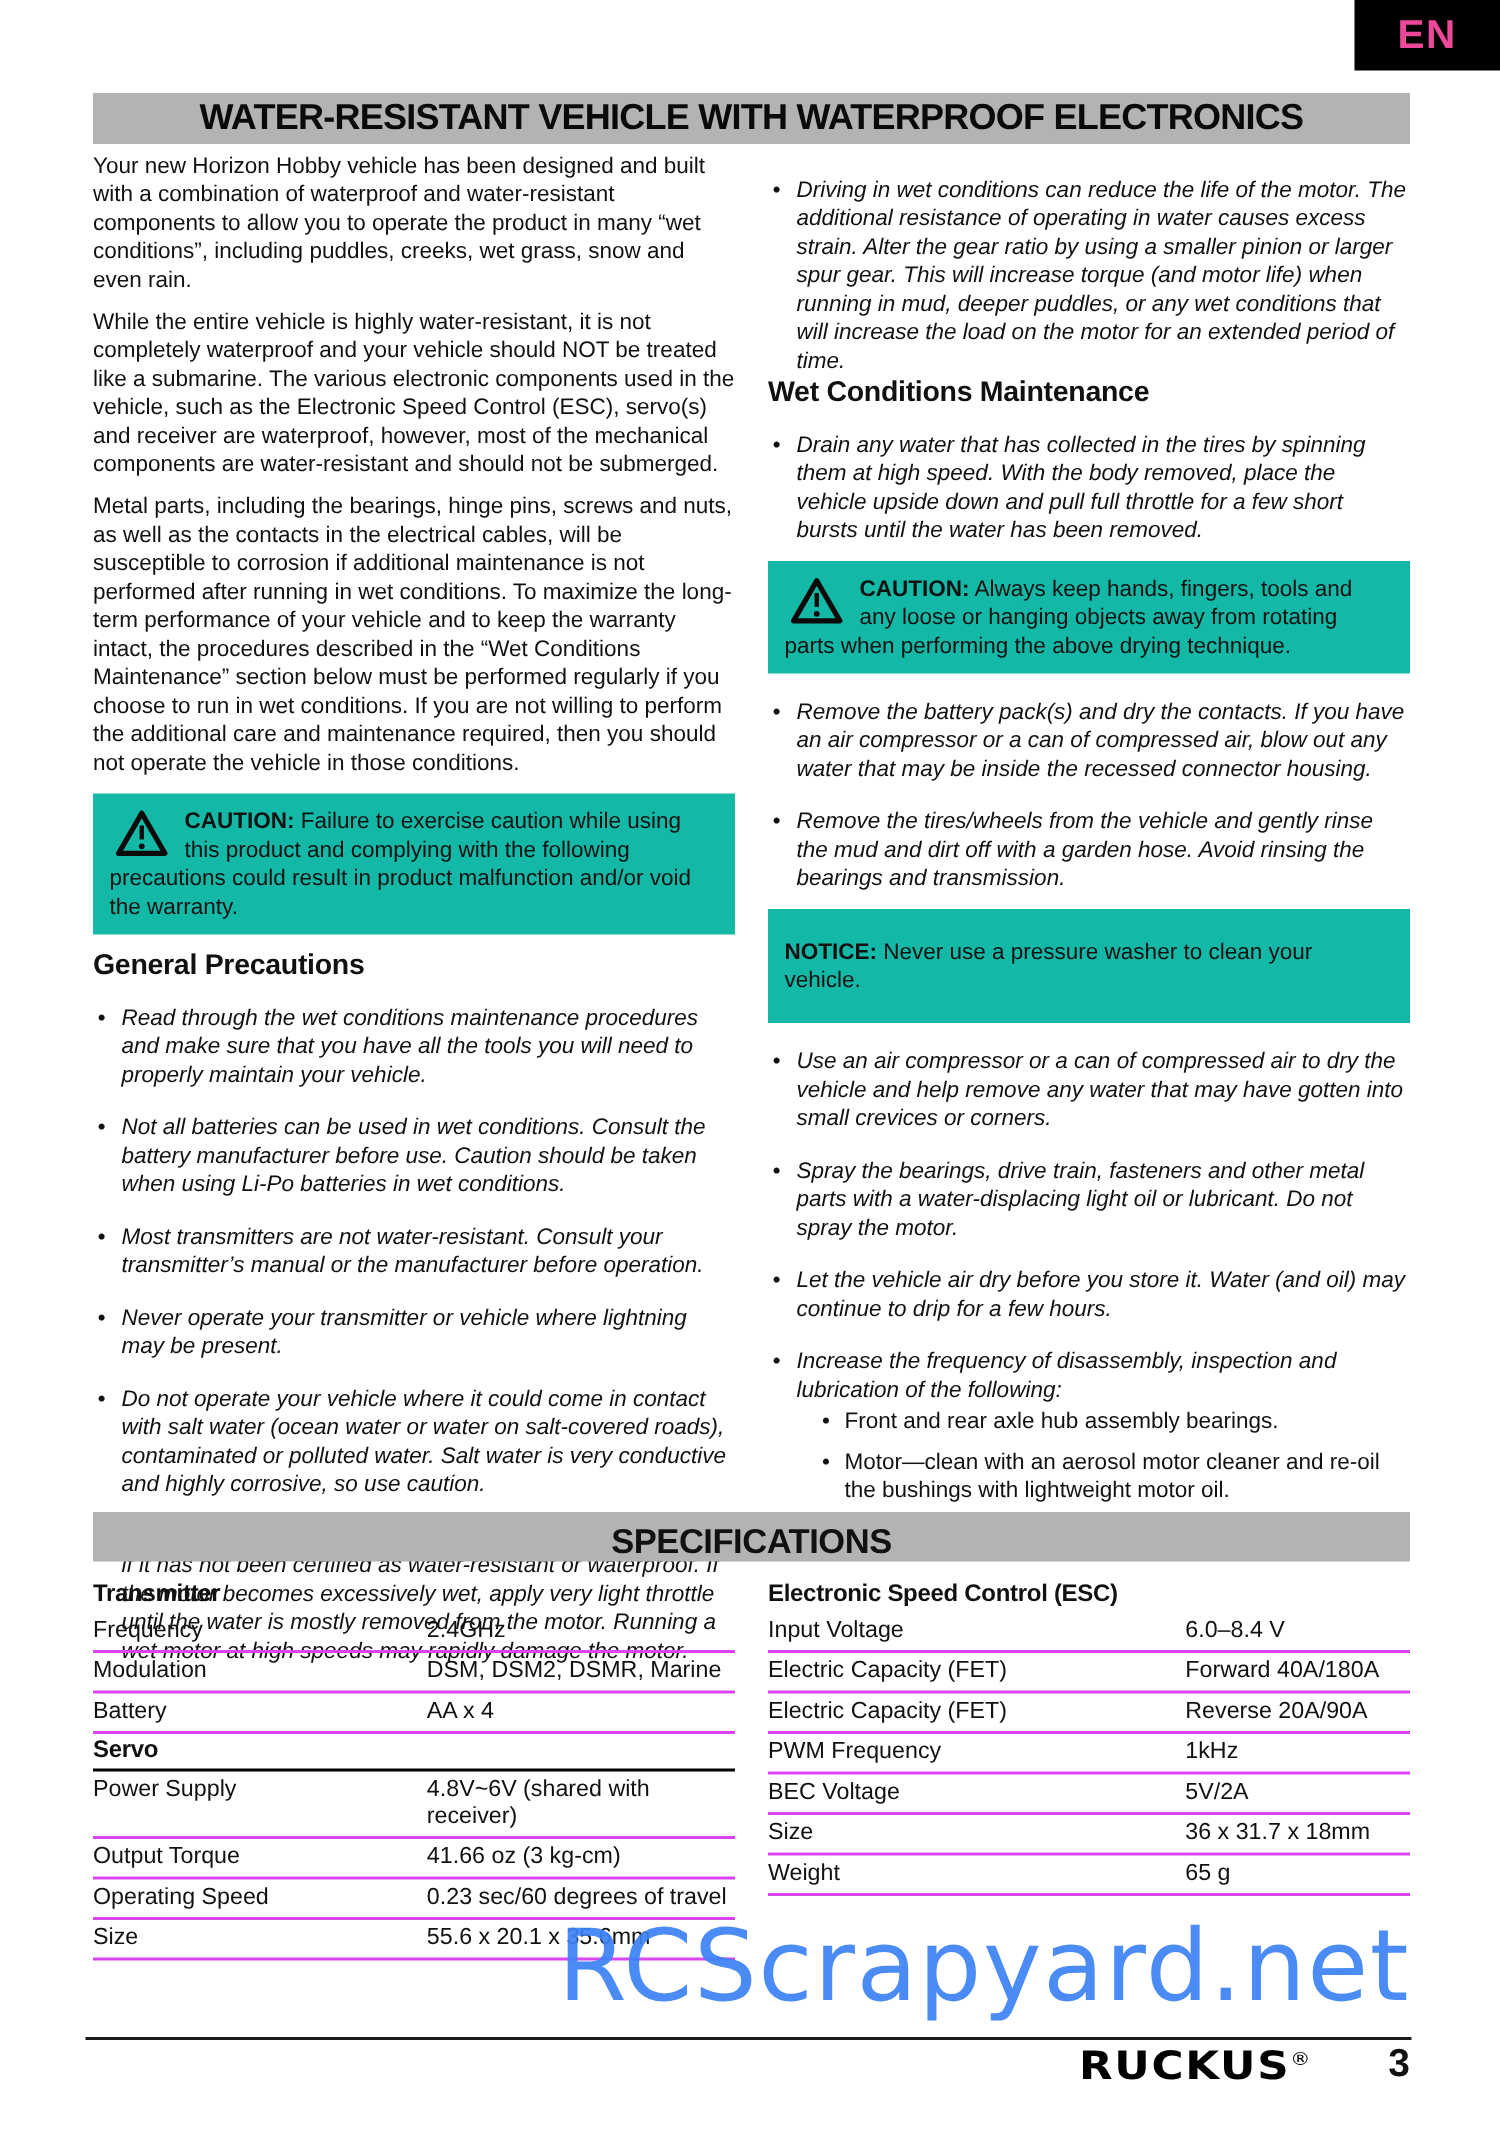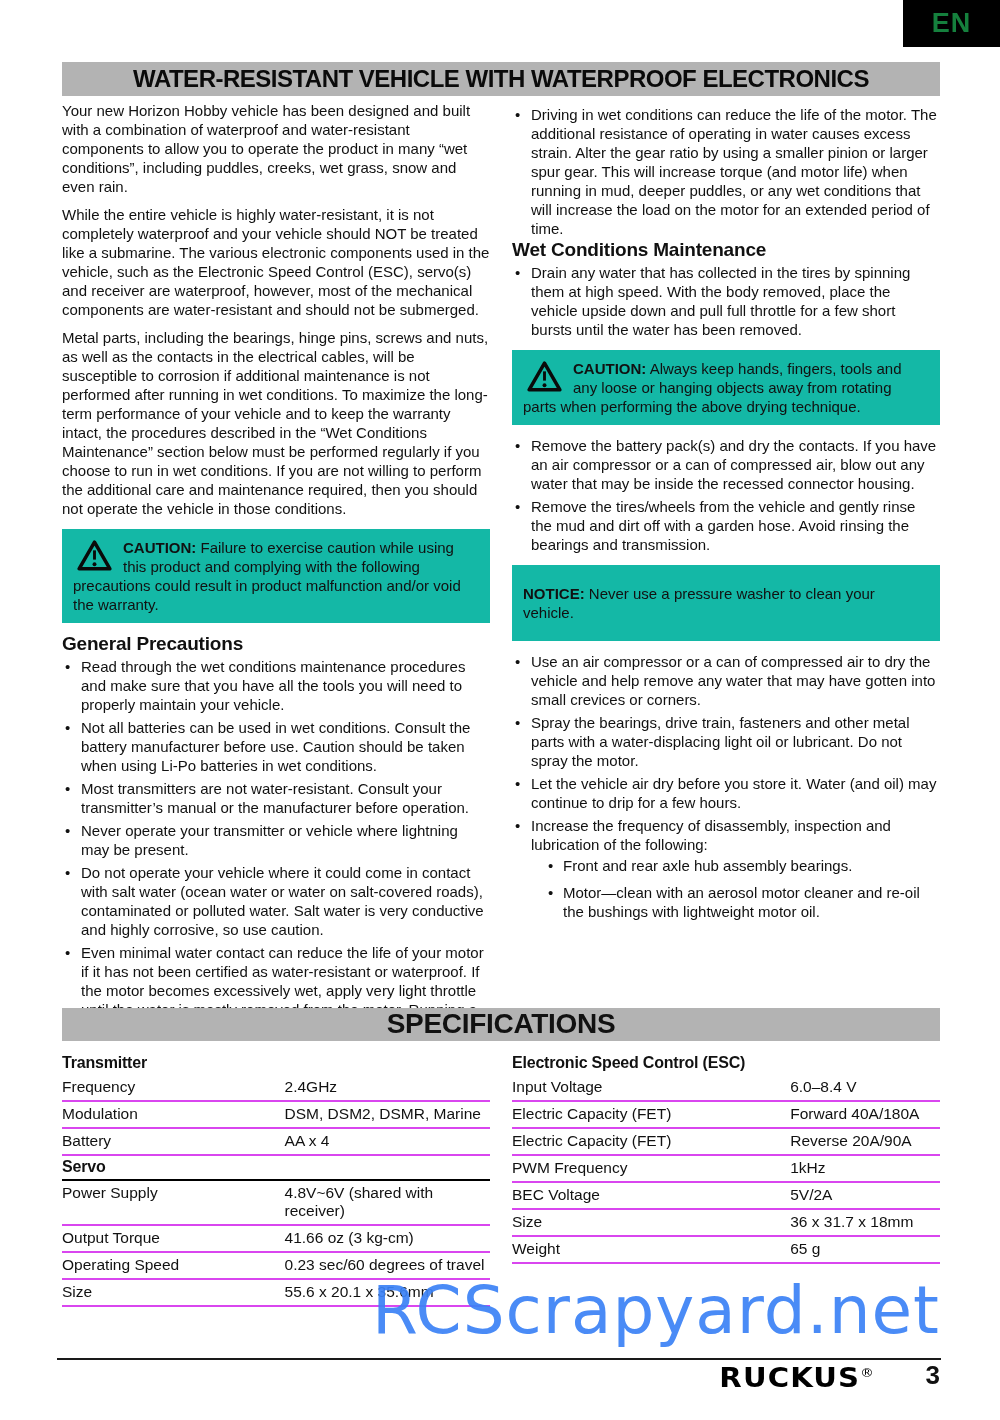--- a/index.html
+++ b/index.html
@@ -3,50 +3,50 @@
 <meta charset="utf-8">
 <style>
   html,body { margin:0; padding:0; }
   body {
     width:1000px; height:1420px; position:relative; overflow:hidden;
     background:#ffffff; color:#111;
     font-family:"Liberation Sans", sans-serif;
   }
   .en-badge {
     position:absolute; top:0; right:0; width:97px; height:47px;
-    background:#000; color:#15803d; font-weight:bold; font-size:27px;
+    background:#000; color:#ec4899; font-weight:bold; font-size:27px;
     display:flex; align-items:center; justify-content:center; letter-spacing:1px;
   }
   .title-bar {
     position:absolute; left:62px; top:62px; width:878px; height:34px;
     background:#b3b3b3; display:flex; align-items:center; justify-content:center;
     font-weight:bold; font-size:24px; letter-spacing:-0.5px; color:#0a0a0a;
   }
   .col { position:absolute; top:101px; width:428px; font-size:15px; line-height:19px; }
   .col-left  { left:62px; }
   .col-right { left:512px; }
   p.body { margin:0 0 9px; }
   h3.section { font-size:19px; font-weight:bold; margin:2px 0 3px; letter-spacing:-0.2px; }
   ul.bullets { margin:0; padding:0; list-style:none; }
-  ul.bullets li { position:relative; padding-left:19px; margin:4px 0 1px; }
+  ul.bullets li { position:relative; padding-left:19px; margin:16px 0 1px;font-style:italic; }
   ul.bullets li::before { content:"\2022"; position:absolute; left:3px; }
   ul.subbullets { margin:2px 0 0 36px; padding:0; list-style:none; }
   ul.subbullets li { position:relative; padding-left:15px; margin:0 0 8px; }
   ul.subbullets li::before { content:"\2022"; position:absolute; left:0; }
   .graybox {
     background:#14b8a6; padding:9px 11px; margin:11px 0; overflow:hidden;
   }
   .caution-icon { float:left; width:37px; height:33px; margin:1px 10px 0 3px; }
   .notice-box { padding:19px 11px; }
   b.inline { font-weight:bold; }
   
   .specs { position:absolute; left:62px; top:1008px; width:878px; }
   .spec-bar {
-    height:33px; background:#b3b3b3; display:flex; align-items:flex-start; justify-content:center;
-    font-weight:bold; font-size:28px; letter-spacing:-0.3px;
+    height:33px; background:#b3b3b3; display:flex; align-items:flex-end; justify-content:center;
+    font-weight:bold; font-size:23px; letter-spacing:-0.3px;
   }
   .spec-col { position:absolute; width:428px; top:44px; }
   .spec-col.left { left:0; }
   .spec-col.right { left:450px; }
   .spec-h { font-size:16px; font-weight:bold; padding:2px 0 3px; letter-spacing:-0.2px; }
   .spec-h.underlined { border-bottom:2px solid #000; }
   .spec-row { display:flex; border-bottom:2px solid #d946ef; padding:3px 0 4px; font-size:15.5px; }
   .spec-row .lbl { flex:0 0 52%; }
   .spec-col.right .spec-row .lbl { flex:0 0 65%; }
   .spec-row .val { flex:1; }

